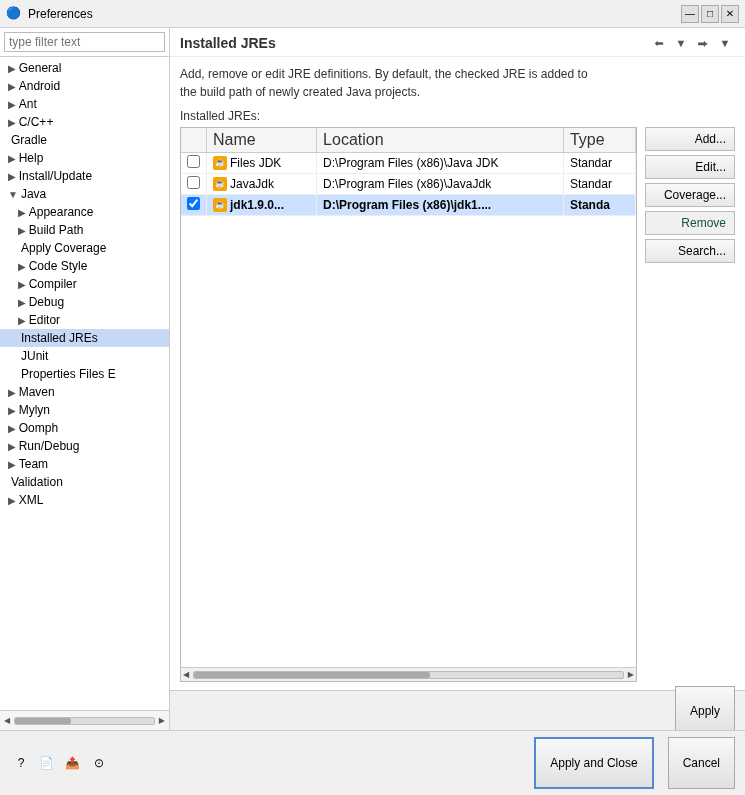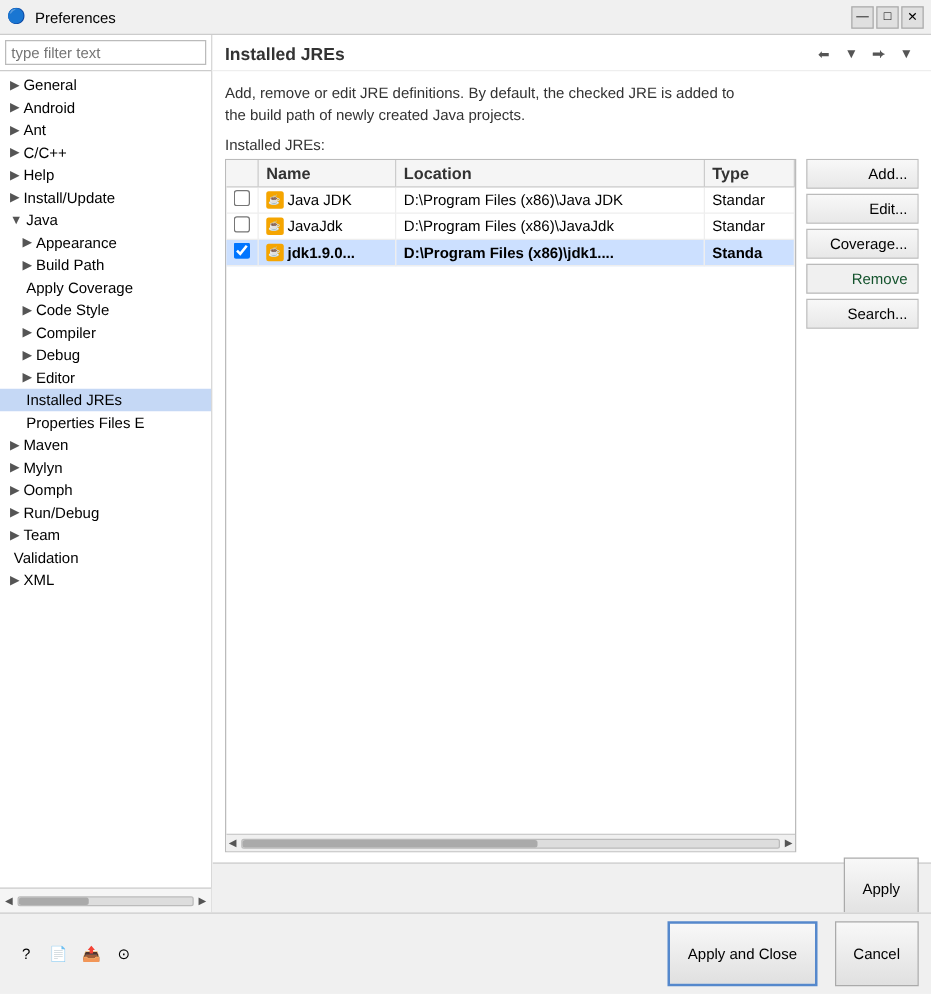--- a/index.html
+++ b/index.html
@@ -156,22 +156,22 @@
       width: 100%;
       border-collapse: collapse;
     }
 
     .jre-table th {
       background: #f5f5f5;
       border-bottom: 1px solid #ccc;
       border-right: 1px solid #ccc;
       padding: 3px 6px;
       text-align: left;
-      font-size: 13px;
-      font-weight: bold;
+      font-size: 16px;
+      font-weight: normal;
       color: #333;
     }
 
     .jre-table td {
       border-bottom: 1px solid #eee;
       border-right: 1px solid #eee;
       padding: 2px 6px;
       font-size: 12px;
       vertical-align: middle;
     }
@@ -324,20 +324,24 @@
         </div>
         <div class="tree-item">
           <span class="tree-arrow">▶</span>
           <span class="tree-label">Ant</span>
         </div>
         <div class="tree-item">
           <span class="tree-arrow">▶</span>
           <span class="tree-label">C/C++</span>
         </div>
         <div class="tree-item">
+          <span class="tree-arrow"></span>
+          <span class="tree-label">Gradle</span>
+        </div>
+        <div class="tree-item">
           <span class="tree-arrow">▶</span>
           <span class="tree-label">Help</span>
         </div>
         <div class="tree-item">
           <span class="tree-arrow">▶</span>
           <span class="tree-label">Install/Update</span>
         </div>
         <div class="tree-item">
           <span class="tree-arrow">▼</span>
           <span class="tree-label">Java</span>
@@ -366,20 +370,24 @@
           <span class="tree-arrow">▶</span>
           <span class="tree-label">Debug</span>
         </div>
         <div class="tree-item indent1">
           <span class="tree-arrow">▶</span>
           <span class="tree-label">Editor</span>
         </div>
         <div class="tree-item indent1 selected">
           <span class="tree-arrow"></span>
           <span class="tree-label">Installed JREs</span>
+        </div>
+        <div class="tree-item indent1">
+          <span class="tree-arrow"></span>
+          <span class="tree-label">JUnit</span>
         </div>
         <div class="tree-item indent1">
           <span class="tree-arrow"></span>
           <span class="tree-label">Properties Files E</span>
         </div>
         <div class="tree-item">
           <span class="tree-arrow">▶</span>
           <span class="tree-label">Maven</span>
         </div>
         <div class="tree-item">
@@ -443,21 +451,21 @@
                 <tr>
                   <th style="width:22px;"></th>
                   <th>Name</th>
                   <th>Location</th>
                   <th>Type</th>
                 </tr>
               </thead>
               <tbody id="jre-table-body">
               <tr>
                     <td class="checkbox-cell"><input type="checkbox" style=""></td>
-                    <td><span class="jre-icon">☕</span><span>Java JDK</span></td>
+                    <td><span class="jre-icon">☕</span><span>Files JDK</span></td>
                     <td>D:\Program Files (x86)\Java JDK</td>
                     <td>Standar</td>
                   </tr>
                   <tr>
                     <td class="checkbox-cell"><input type="checkbox" style=""></td>
                     <td><span class="jre-icon">☕</span><span>JavaJdk</span></td>
                     <td>D:\Program Files (x86)\JavaJdk</td>
                     <td>Standar</td>
                   </tr>
                   <tr class="selected">

